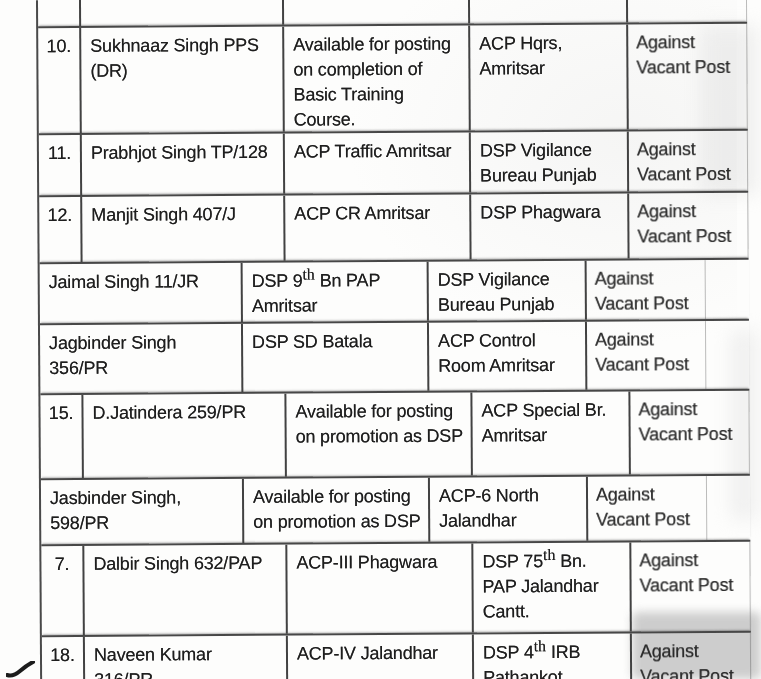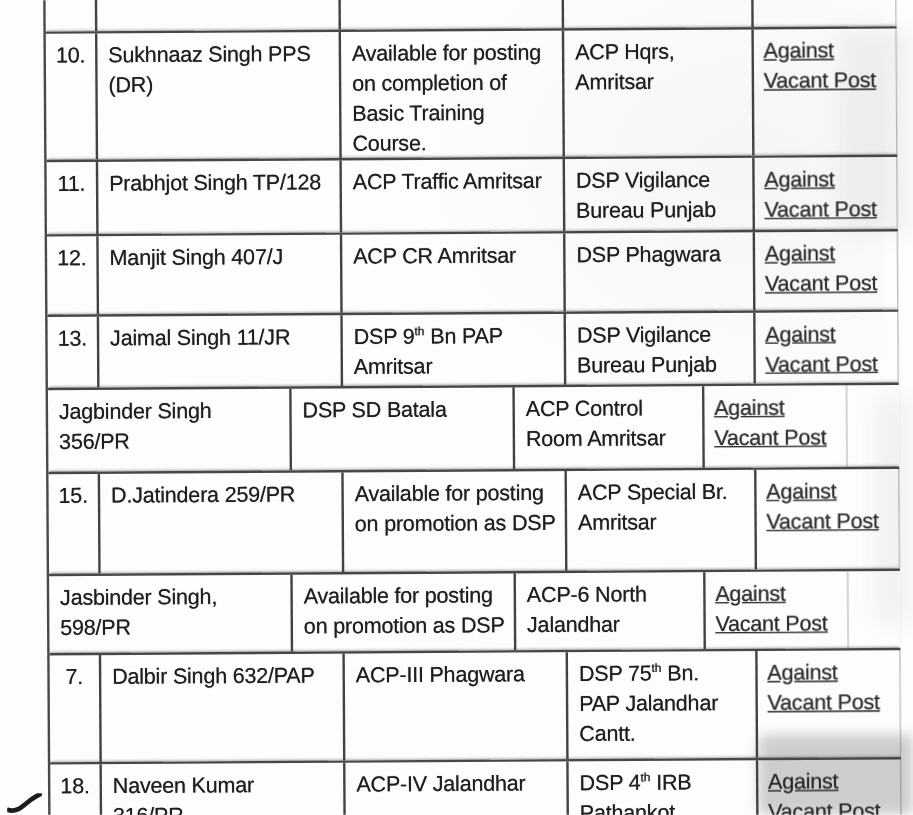--- a/index.html
+++ b/index.html
@@ -79,27 +79,27 @@
   .cell.sn      { width: 43px;  text-align: center; padding-left: 0; padding-right: 0; }
   .cell.name    { width: 203px; }
   .cell.posting { width: 186px; }
   .cell.current { width: 158px; }
   .cell.remark  {
     width: 119px;
     border-right: 1px solid rgba(95,95,95,0.45);
     filter: blur(0.35px);
     opacity: 0.93;
     padding-left: 8px;
-    text-decoration: underline;
   }
   sup.ord {
-    font-size: 10px;
+    font-size: 16px;
     line-height: 0;
     vertical-align: super;
     letter-spacing: 0;
+    font-family: Liberation Serif, serif;
   }
   
   .pen-mark {
     position: absolute;
     left: 6px;
     top: 661px;
     width: 30px;
     height: 17px;
     z-index: 3;
   }
@@ -146,21 +146,20 @@
       </div>
       <div class="trow bordered" style="height: 67px;">
         <div class="cell sn">12.</div>
         <div class="cell name">Manjit Singh 407/J</div>
         <div class="cell posting"><span>ACP CR Amritsar</span></div>
         <div class="cell current"><span>DSP Phagwara</span></div>
         <div class="cell remark">Against
 Vacant Post</div>
       </div>
       <div class="trow bordered" style="height: 61px;">
-        <div class="cell sn">13.</div>
         <div class="cell name">Jaimal Singh 11/JR</div>
         <div class="cell posting"><span>DSP 9</span><sup class="ord">th</sup><span> Bn PAP
 Amritsar</span></div>
         <div class="cell current"><span>DSP Vigilance
 Bureau Punjab</span></div>
         <div class="cell remark">Against
 Vacant Post</div>
       </div>
       <div class="trow bordered" style="height: 70px;">
         <div class="cell name">Jagbinder Singh

